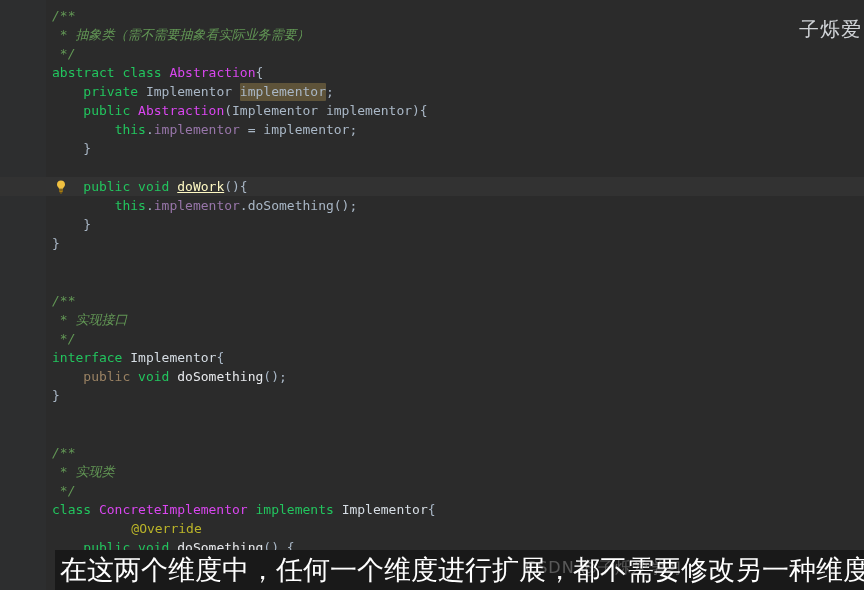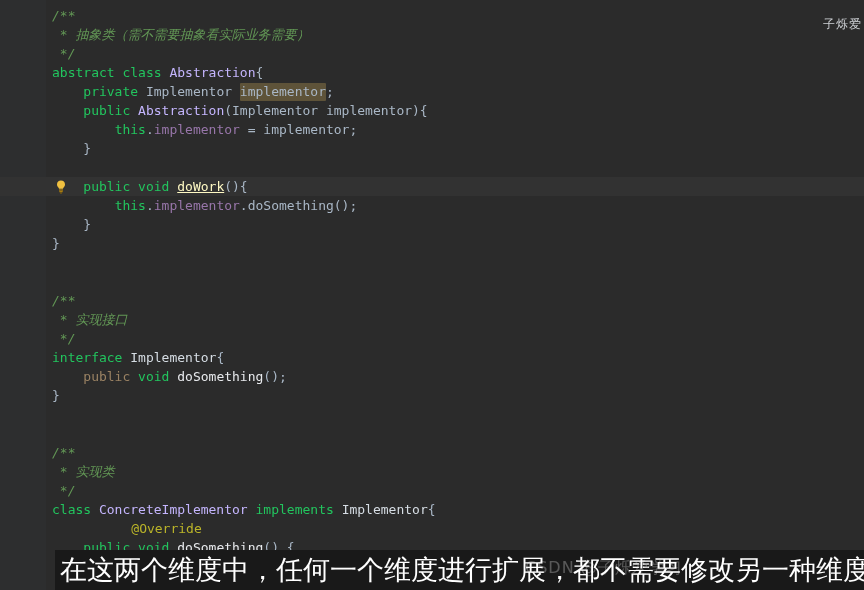--- a/index.html
+++ b/index.html
@@ -57,21 +57,21 @@
   .line {
     height: 19px;
     padding-left: 52px;
     position: relative;
   }
 
   
   .kw      { color: #22c55e; }
   .kw-dim  { color: #9a8263; }
   .cls     { color: #a9b7c6; }
-  .cls-dim { color: #c4b5fd; }
+  .cls-dim { color: #d946ef; }
   .cls-w   { color: #d6dde4; }
   .fld     { color: #9876aa; }
   .fld-i   { color: #9876aa; font-style: italic; }
   .mth     { color: #a9b7c6; }
   .mth-dim { color: #fef9c3; text-decoration: underline; }
   .mth-w   { color: #e8eaed; }
   .str     { color: #6a8759; }
   .anno    { color: #bbb529; margin-left: 48px; }
   .cmt     { color: #629755; font-style: italic; }
   .plain   { color: #a9b7c6; }
@@ -85,21 +85,21 @@
     width: 12px;
     height: 14px;
   }
 
   
   .tr-watermark {
     position: absolute;
     right: 0;
     top: 16px;
     font-family: "DejaVu Sans", sans-serif;
-    font-size: 12px;
+    font-size: 20px;
     color: #cfd2d6;
     letter-spacing: 1px;
     white-space: nowrap;
     padding-right: 2px;
   }
 
   
   .subtitle-bar {
     position: absolute;
     left: 55px;

